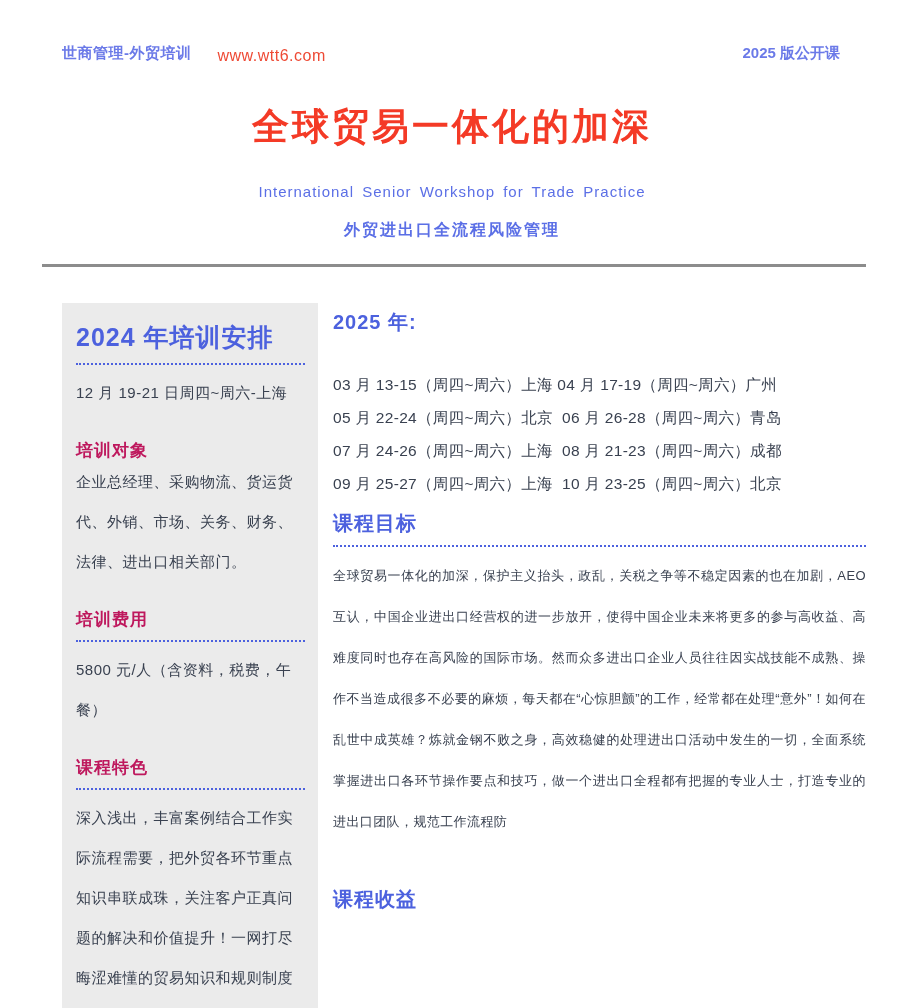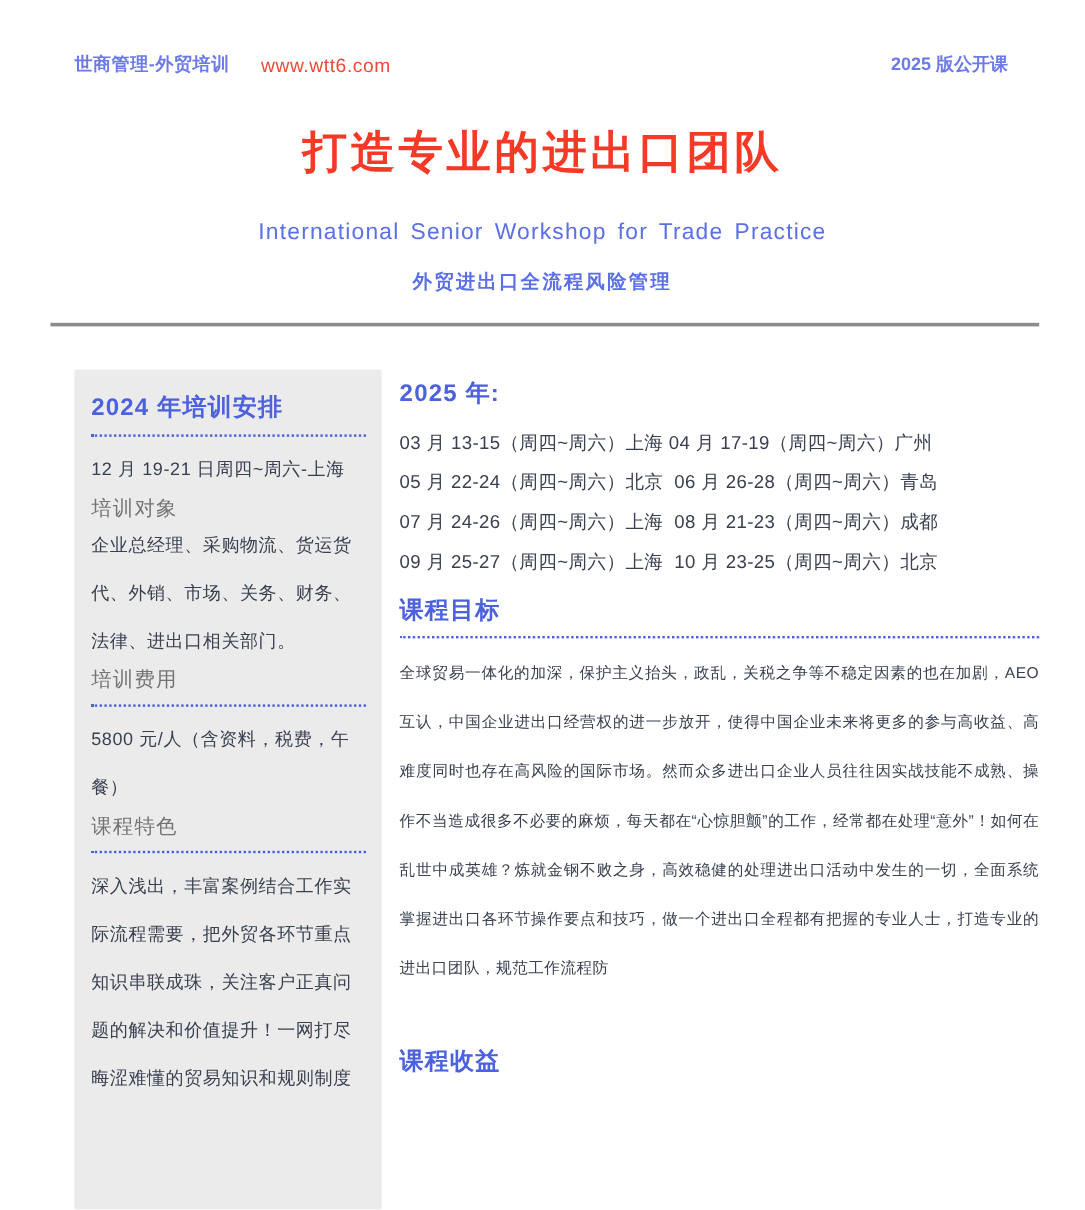--- a/index.html
+++ b/index.html
@@ -12,60 +12,60 @@
   .page { width: 904px; height: 1008px; display: flex; flex-direction: column; background: #fff; }
 
   
   .hdr { padding-top: 44px; }
   .hdr-row { display: flex; justify-content: space-between; align-items: flex-end; padding: 0 64px 0 62px; }
   .hdr-left { display: flex; align-items: flex-end; }
   .brand { color: #6b7ae8; font-size: 15px; font-weight: 700; letter-spacing: 0.5px; padding-bottom: 2px; }
   .site { color: #ee4a35; font-size: 16px; margin-left: 26px; letter-spacing: 0.5px; text-decoration: none; }
   .edition { color: #6b7ae8; font-size: 15px; font-weight: 600; padding-bottom: 2px; }
   .title { text-align: center; color: #f43a26; font-size: 37px; font-weight: 700; letter-spacing: 3px; margin-top: 37px; }
-  .sub-en { text-align: center; color: #5b6fe6; font-size: 19px; margin-top: 31px; letter-spacing: 1px; word-spacing: 3px; }
+  .sub-en { text-align: center; color: #5b6fe6; font-size: 15px; margin-top: 31px; letter-spacing: 1px; word-spacing: 3px; }
   .sub-cn { text-align: center; color: #5b6fe6; font-size: 16px; font-weight: 600; margin-top: 20px; letter-spacing: 2px; }
   .divider { height: 3px; background: #8c8c8c; margin: 23px 38px 0 42px; }
 
   
   .columns { flex: 1; display: flex; align-items: stretch; padding: 36px 38px 0 62px; gap: 15px; }
 
   
   .sidebar { width: 256px; flex: 0 0 256px; background: #ebebeb; padding: 14px 13px 0 14px; }
-  .sidebar h2 { color: #4c61de; font-size: 20px; font-weight: 700; letter-spacing: 1px; margin-top: 4px; }
-  .sidebar h3 { color: #737373; font-size: 17px; font-weight: 400; letter-spacing: 1px; }
+  .sidebar h2 { color: #4c61de; font-size: 25px; font-weight: 700; letter-spacing: 1px; margin-top: 4px; }
+  .sidebar h3 { color: #be185d; font-size: 17px; font-weight: 700; letter-spacing: 1px; margin-top: 26px; }
   .dotted { border-bottom: 2px dotted #4c61de; margin: 9px 0 0 0; }
   .sidebar p { font-size: 15px; line-height: 40px; margin-top: 8px; letter-spacing: 0.5px; }
   .sidebar p.tight { margin-top: 0; }
 
   
   .main { flex: 1; min-width: 0; padding-top: 0; }
   .main h2 { color: #4c61de; font-size: 20px; font-weight: 700; letter-spacing: 1px; }
   .m-head { margin-top: 6px; }
-  .schedule { margin-top: 12px; }
+  .schedule { margin-top: 32px; }
   .schedule-row { font-size: 15.5px; line-height: 33px; white-space: pre-wrap; letter-spacing: 0.3px; }
   .section { margin-top: 10px; }
   .section .dotted { margin-top: 8px; }
   .objectives-p { font-size: 13px; line-height: 41px; margin-top: 8px; text-align: justify; letter-spacing: 0.4px; }
   .benefits-sec { margin-top: 44px; }
 </style>
 </head>
 <body>
 
 <div class="page">
 
   <header class="hdr">
     <div class="hdr-row">
       <div class="hdr-left">
         <span class="brand">世商管理-外贸培训</span>
         <a class="site" href="#">www.wtt6.com</a>
       </div>
       <span class="edition">2025 版公开课</span>
     </div>
-    <h1 class="title">打造专业的进出口团队</h1>
+    <h1 class="title">全球贸易一体化的加深</h1>
     <div class="sub-en">International Senior Workshop for Trade Practice</div>
     <div class="sub-cn">外贸进出口全流程风险管理</div>
     <div class="divider"></div>
   </header>
 
   <div class="columns">
 
     <aside class="sidebar">
       <h2>2024 年培训安排</h2>
       <div class="dotted"></div>

